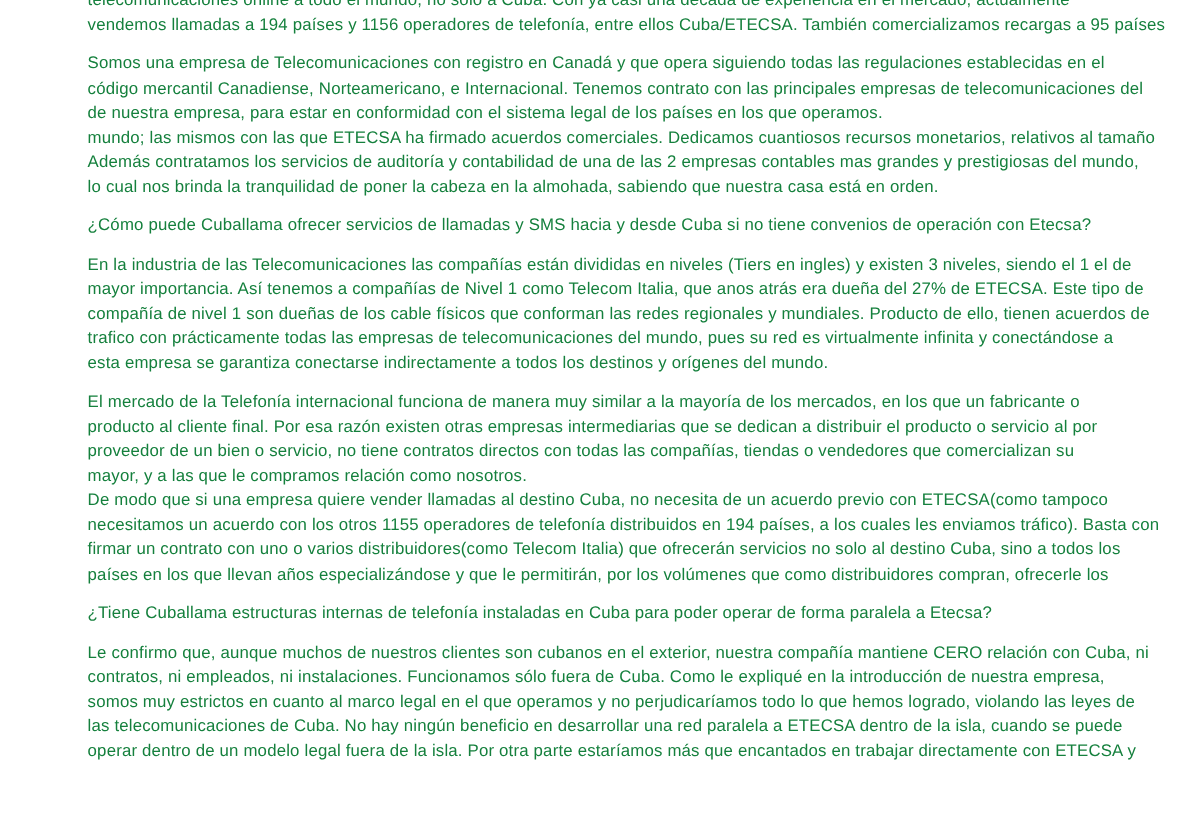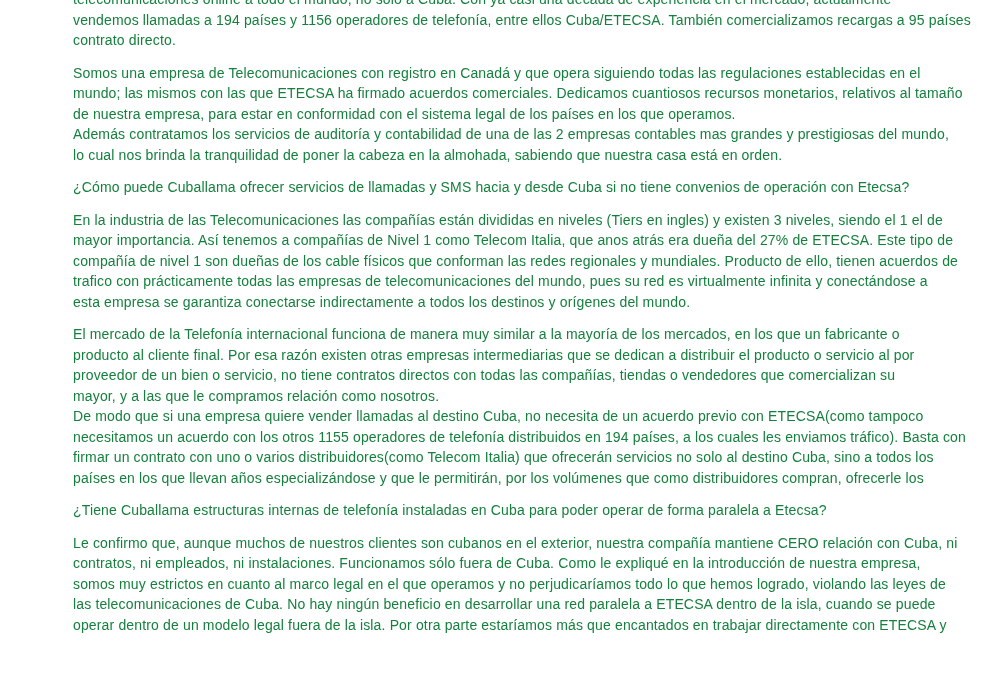--- a/index.html
+++ b/index.html
@@ -32,26 +32,26 @@
     font-weight: 400;
   }
 </style>
 </head>
 <body>
 
 <div class="content" style="color: rgb(124, 132, 137);">
     <div class="block">
       <div class="line">telecomunicaciones online a todo el mundo, no solo a Cuba. Con ya casi una década de experiencia en el mercado, actualmente</div>
       <div class="line">vendemos llamadas a 194 países y 1156 operadores de telefonía, entre ellos Cuba/ETECSA. También comercializamos recargas a 95 países</div>
-      <div class="line">contrato directo.</div>
     </div>
     <div class="block">
       <div class="line">Somos una empresa de Telecomunicaciones con registro en Canadá y que opera siguiendo todas las regulaciones establecidas en el</div>
+      <div class="line">código mercantil Canadiense, Norteamericano, e Internacional. Tenemos contrato con las principales empresas de telecomunicaciones del</div>
+      <div class="line">de nuestra empresa, para estar en conformidad con el sistema legal de los países en los que operamos.</div>
       <div class="line">mundo; las mismos con las que ETECSA ha firmado acuerdos comerciales. Dedicamos cuantiosos recursos monetarios, relativos al tamaño</div>
-      <div class="line">de nuestra empresa, para estar en conformidad con el sistema legal de los países en los que operamos.</div>
       <div class="line">Además contratamos los servicios de auditoría y contabilidad de una de las 2 empresas contables mas grandes y prestigiosas del mundo,</div>
       <div class="line">lo cual nos brinda la tranquilidad de poner la cabeza en la almohada, sabiendo que nuestra casa está en orden.</div>
     </div>
     <div class="block">
       <div class="line">¿Cómo puede Cuballama ofrecer servicios de llamadas y SMS hacia y desde Cuba si no tiene convenios de operación con Etecsa?</div>
     </div>
     <div class="block">
       <div class="line">En la industria de las Telecomunicaciones las compañías están divididas en niveles (Tiers en ingles) y existen 3 niveles, siendo el 1 el de</div>
       <div class="line">mayor importancia. Así tenemos a compañías de Nivel 1 como Telecom Italia, que anos atrás era dueña del 27% de ETECSA. Este tipo de</div>
       <div class="line">compañía de nivel 1 son dueñas de los cable físicos que conforman las redes regionales y mundiales. Producto de ello, tienen acuerdos de</div>

